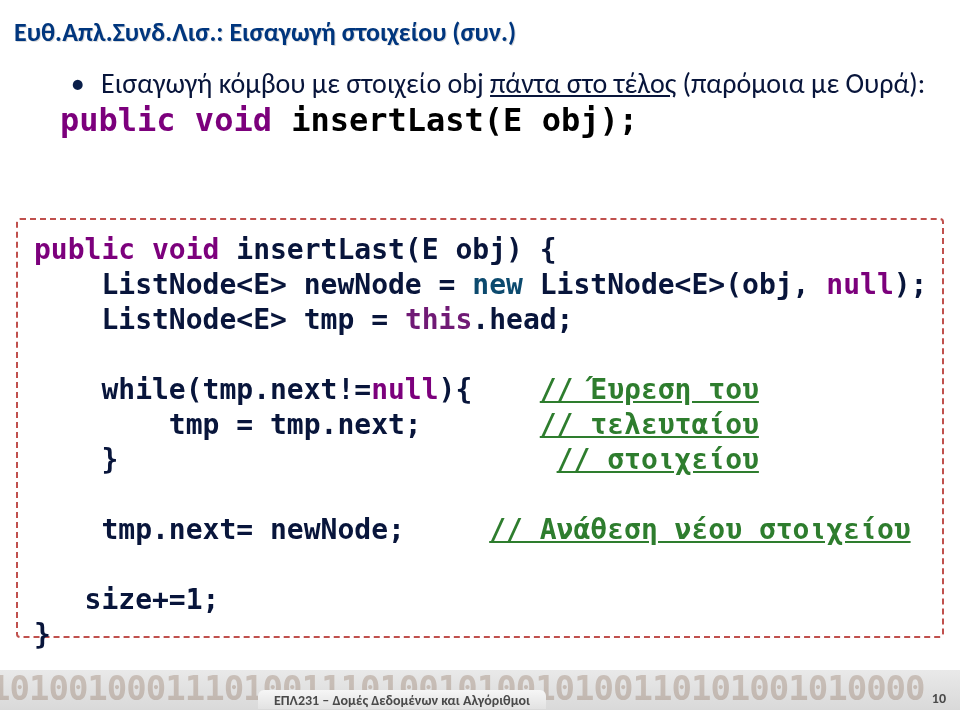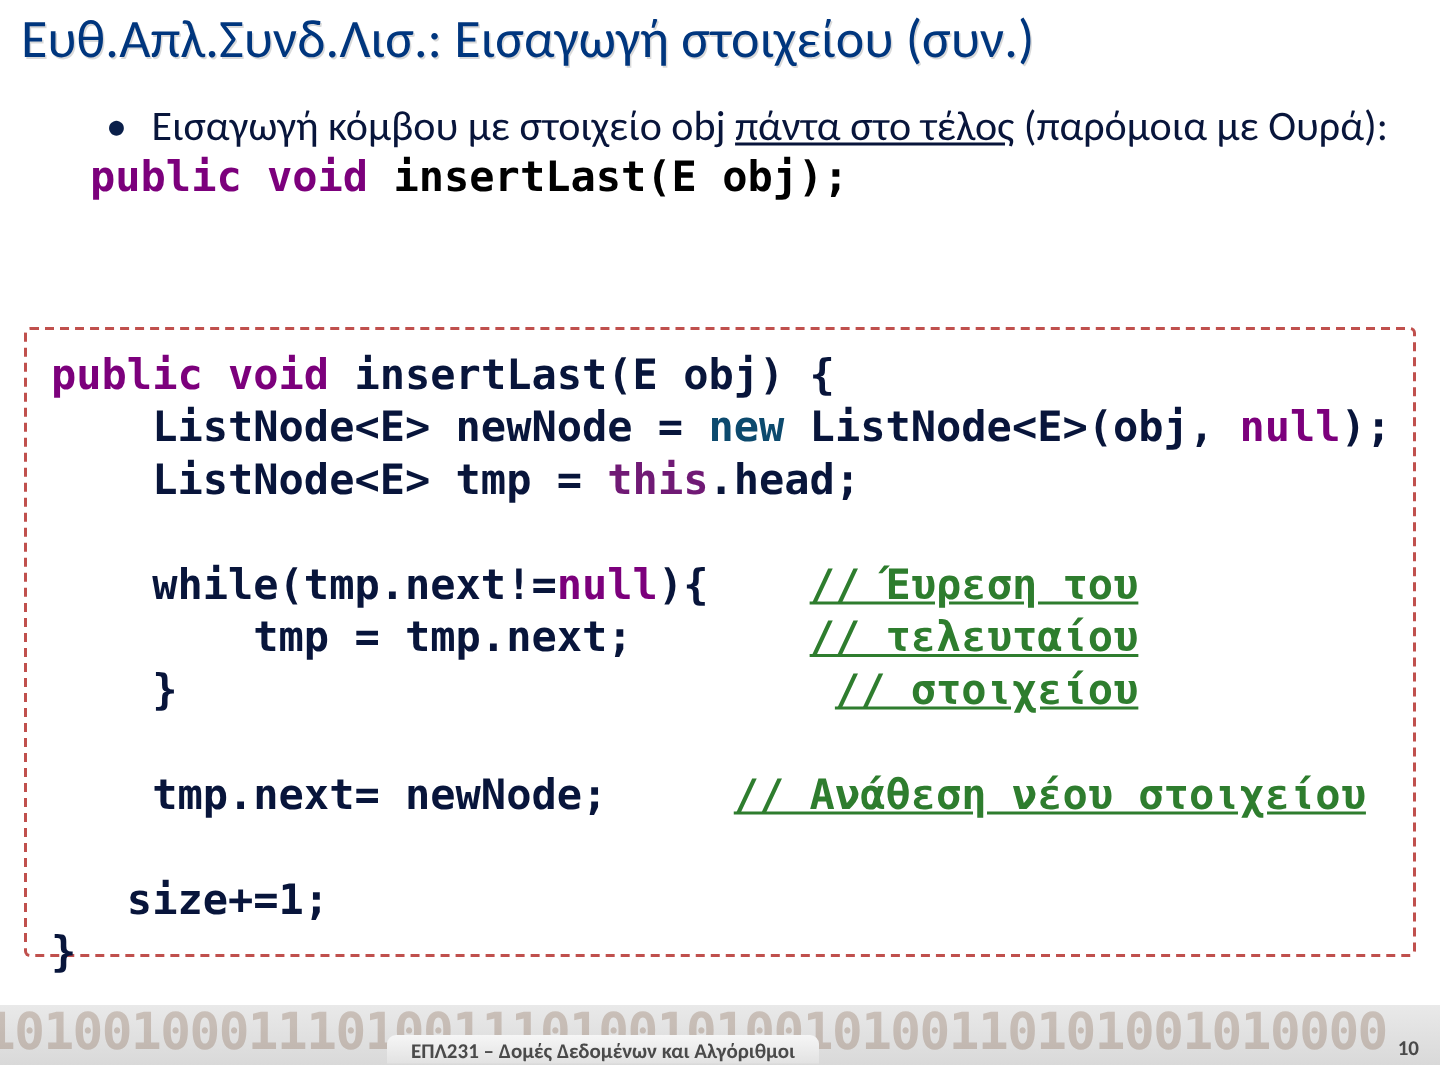--- a/index.html
+++ b/index.html
@@ -1,39 +1,39 @@
 <!DOCTYPE html>
 <html><head>
 <meta charset="utf-8">
 <style>
   * { margin:0; padding:0; box-sizing:border-box; }
   html,body { width:960px; height:710px; font-family:"Calibri","Arial",sans-serif; background:#fff; overflow:hidden; }
   .slide { position:relative; width:960px; height:710px; background:#fff; }
 
   .title {
-    font-size:36px; font-weight:normal; color:#00367e;
-    padding:4px 0 0 14px;
+    font-size:26px; font-weight:bold; color:#00367e;
+    padding:16px 0 0 14px;
     text-shadow:1px 1px 0 rgba(0,0,0,0.15);
   }
   .bullet {
     margin:18px 0 0 36px;
     font-size:28px;
     color:#08153b;
     line-height:1.25;
     text-align:center;
   }
   .bullet::before {
     content:"•";
     font-size:28px;
     margin-right:10px;
     color:#0a1f4a;
   }
   .bullet .line1 { display:inline; }
   .bullet .under { text-decoration:underline; }
-  .sig { display:block; margin-left:60px; font-family:"Consolas","Menlo",monospace; font-size:28px; font-weight:bold; }
+  .sig { display:block; margin-left:60px; font-family:"Consolas","Menlo",monospace; font-size:32px; font-weight:bold; }
   .kw  { color:#7c007c; }
   .this{ color:#701a75; }
   .cmt { color:#2e7d2e;text-decoration:underline; }
   .new { color:#0c4a6e; }
   .code-box {
     position:absolute;
     top:218px; left:16px;
     width:928px; height:420px;
     border:2px dashed #c0504d;
     border-radius:4px;

